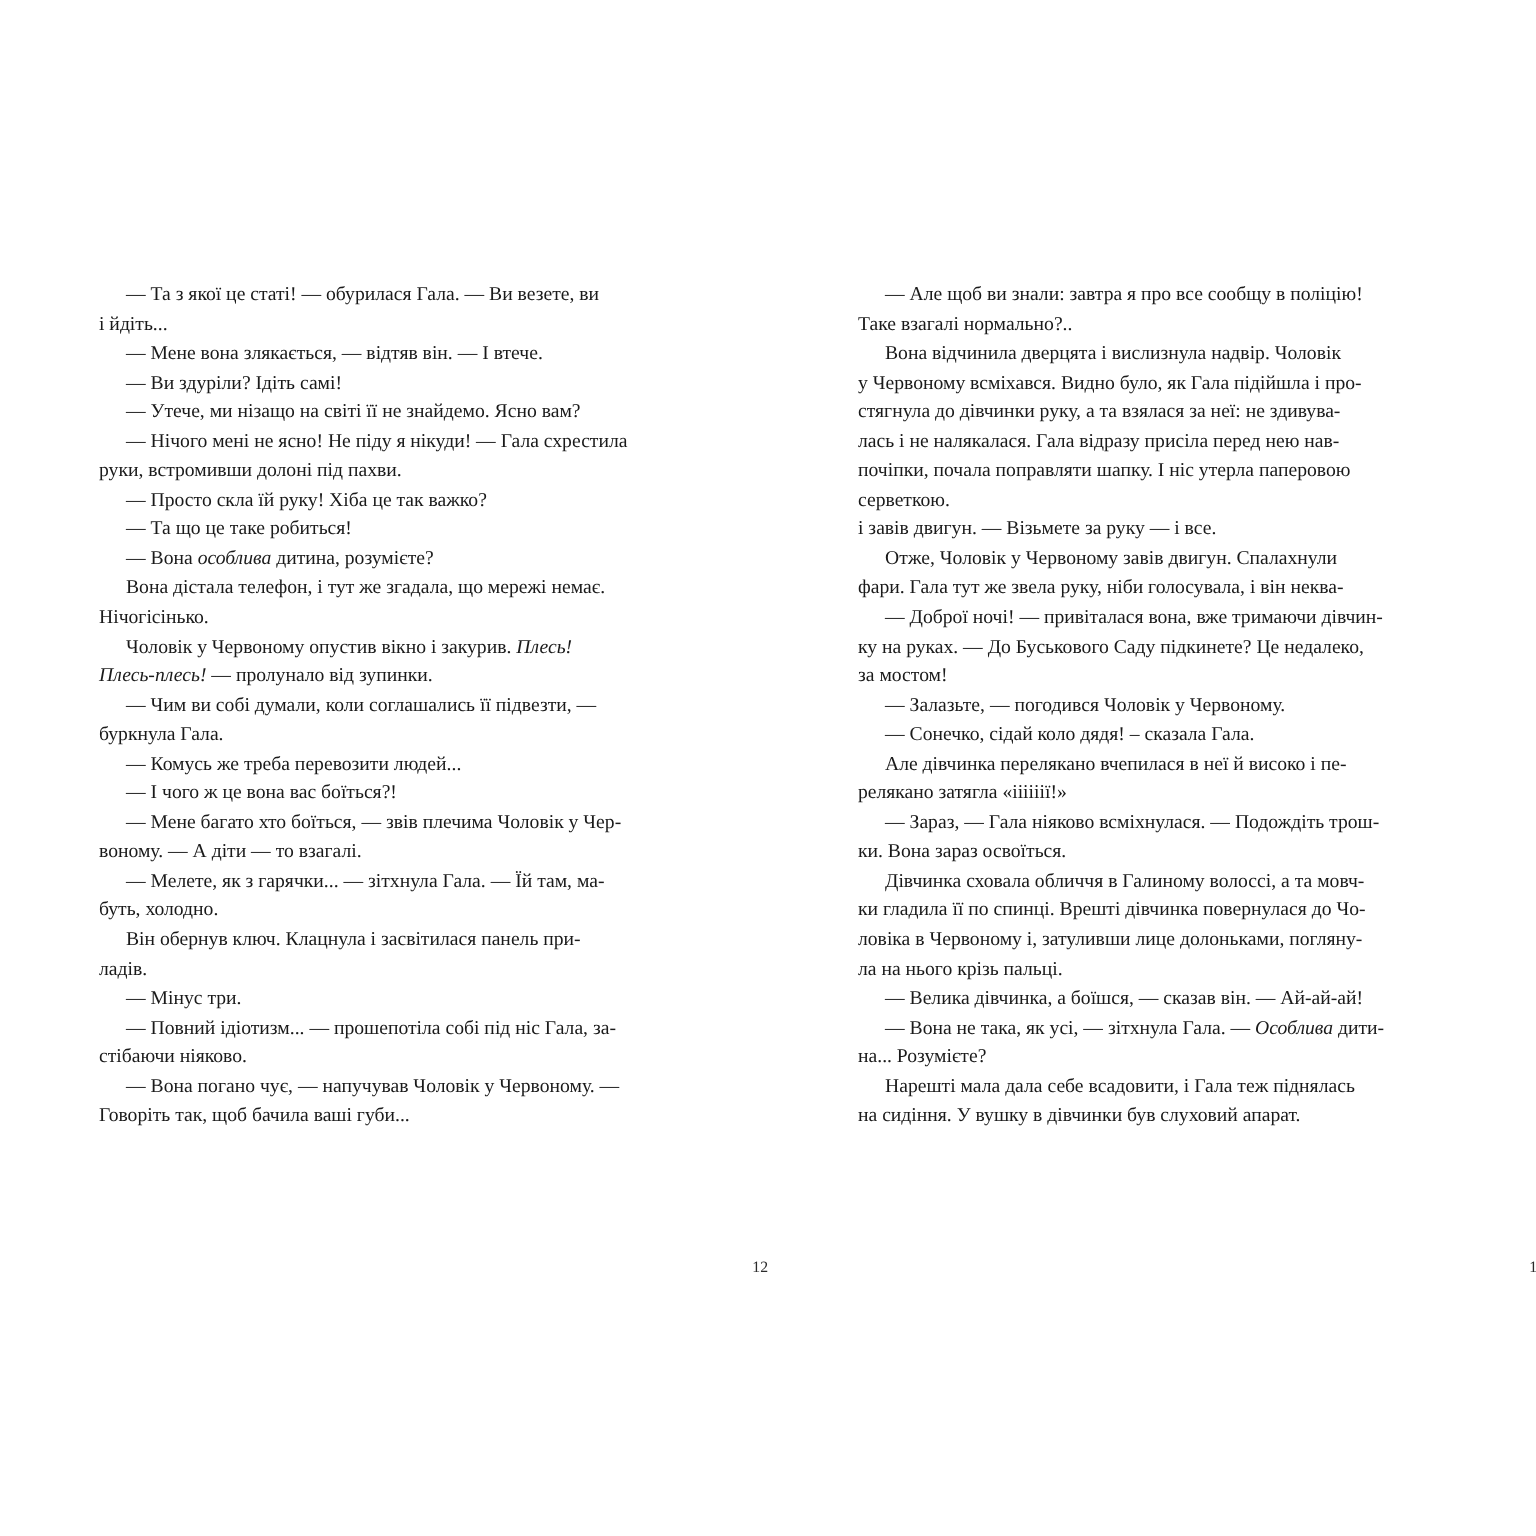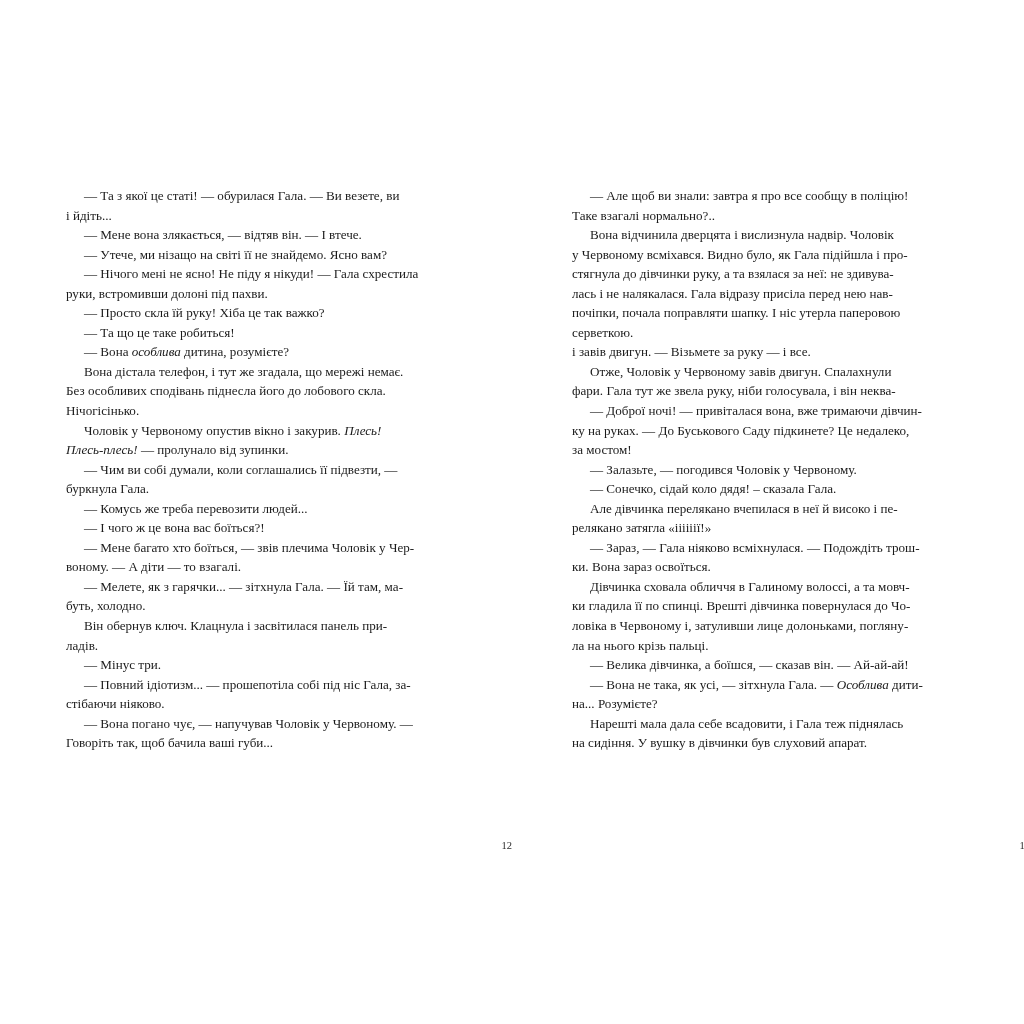--- a/index.html
+++ b/index.html
@@ -70,28 +70,28 @@
 </head>
 <body>
 
 <div class="book-spread">
 
   <div class="page page-left">
     <div class="text-block">
         <div class="para"><span>— Та з якої це статі! — обурилася Гала. — Ви везете, ви</span></div>
         <div class="para noindent"><span>і йдіть...</span></div>
         <div class="para"><span>— Мене вона злякається, — відтяв він. — І втече.</span></div>
+        <div class="para"><span>— Ви здуріли? Ідіть самі!</span></div>
         <div class="para"><span>— Утече, ми нізащо на світі її не знайдемо. Ясно вам?</span></div>
         <div class="para"><span>— Нічого мені не ясно! Не піду я нікуди! — Гала схрестила</span></div>
         <div class="para noindent"><span>руки, встромивши долоні під пахви.</span></div>
         <div class="para"><span>— Просто скла їй руку! Хіба це так важко?</span></div>
         <div class="para"><span>— Та що це таке робиться!</span></div>
         <div class="para"><span>— Вона </span><em>особлива</em><span> дитина, розумієте?</span></div>
         <div class="para"><span>Вона дістала телефон, і тут же згадала, що мережі немає.</span></div>
-        <div class="para noindent"><span>Без особливих сподівань піднесла його до лобового скла.</span></div>
         <div class="para noindent"><span>Нічогісінько.</span></div>
         <div class="para"><span>Чоловік у Червоному опустив вікно і закурив. </span><em>Плесь!</em></div>
         <div class="para noindent"><em>Плесь-плесь!</em><span> — пролунало від зупинки.</span></div>
         <div class="para"><span>— Чим ви собі думали, коли соглашались її підвезти, —</span></div>
         <div class="para noindent"><span>буркнула Гала.</span></div>
         <div class="para"><span>— Комусь же треба перевозити людей...</span></div>
         <div class="para"><span>— І чого ж це вона вас боїться?!</span></div>
         <div class="para"><span>— Мене багато хто боїться, — звів плечима Чоловік у Чер-</span></div>
         <div class="para noindent"><span>воному. — А діти — то взагалі.</span></div>
         <div class="para"><span>— Мелете, як з гарячки... — зітхнула Гала. — Їй там, ма-</span></div>

